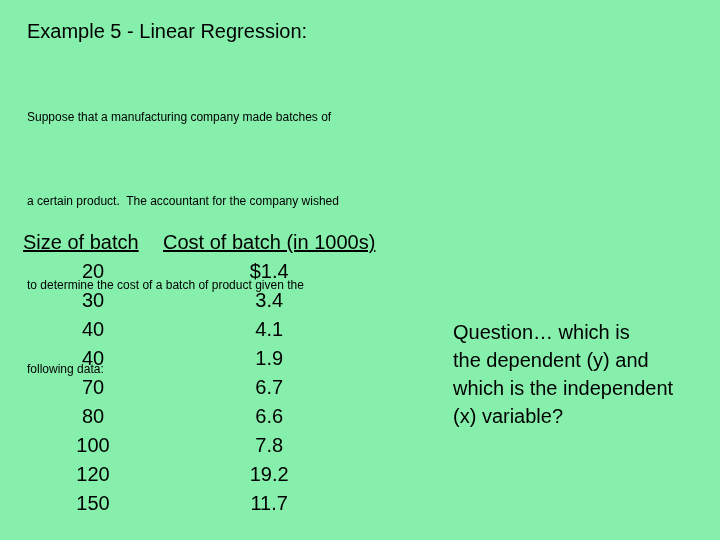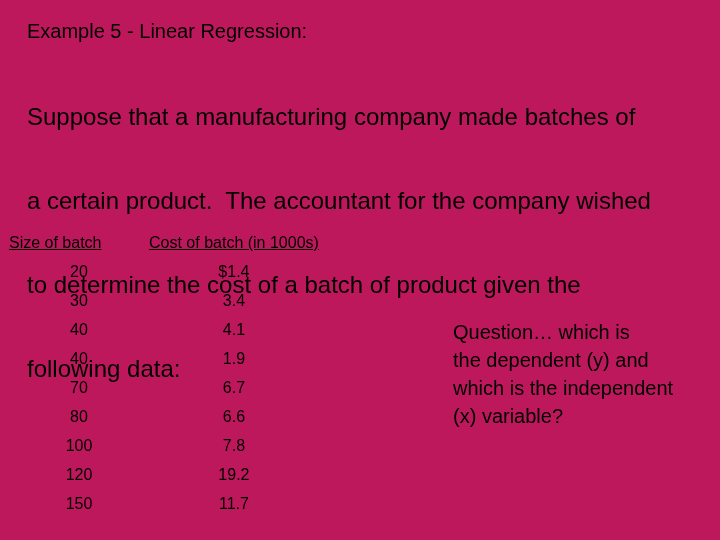--- a/index.html
+++ b/index.html
@@ -13,53 +13,53 @@
     position: relative;
     overflow: hidden;
     font-family: "Liberation Sans", sans-serif;
     color: #000000;
     -webkit-font-smoothing: none;
   }
 
   #slide {
     position: absolute;
     inset: 0;
-    background: #be185d;
+    background: #86efac;
   }
 
   
   .intro-block {
     position: absolute;
     left: 27px;
     top: 18px;
     width: 690px;
   }
   .slide-title {
     font-size: 20px;
     line-height: 27px;
     white-space: pre;
   }
   .intro-paragraph {
-    font-size: 24px;
+    font-size: 12px;
     line-height: 28px;
     white-space: pre;
     margin-top: 2px;
   }
   .intro-line {
     display: block;
     white-space: pre;
   }
 
   
   .data-table {
     position: absolute;
-    left: 9px;
+    left: 23px;
     top: 228px;
     border-collapse: collapse;
-    font-size: 16px;
+    font-size: 20px;
   }
   .data-table th,
   .data-table td {
     padding: 0;
     font-weight: normal;
     line-height: 29px;
     height: 29px;
     vertical-align: top;
     white-space: pre;
   }

